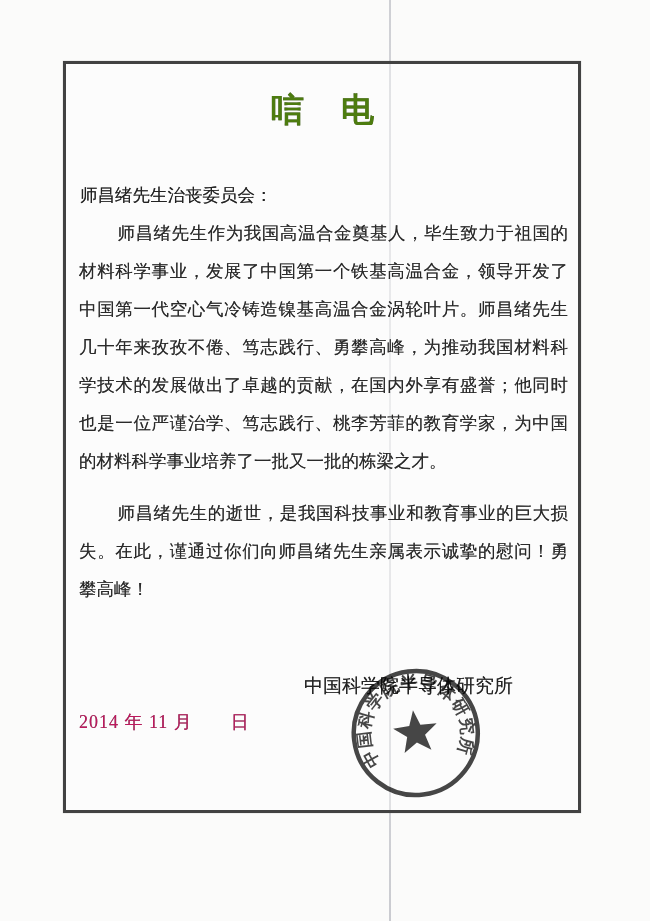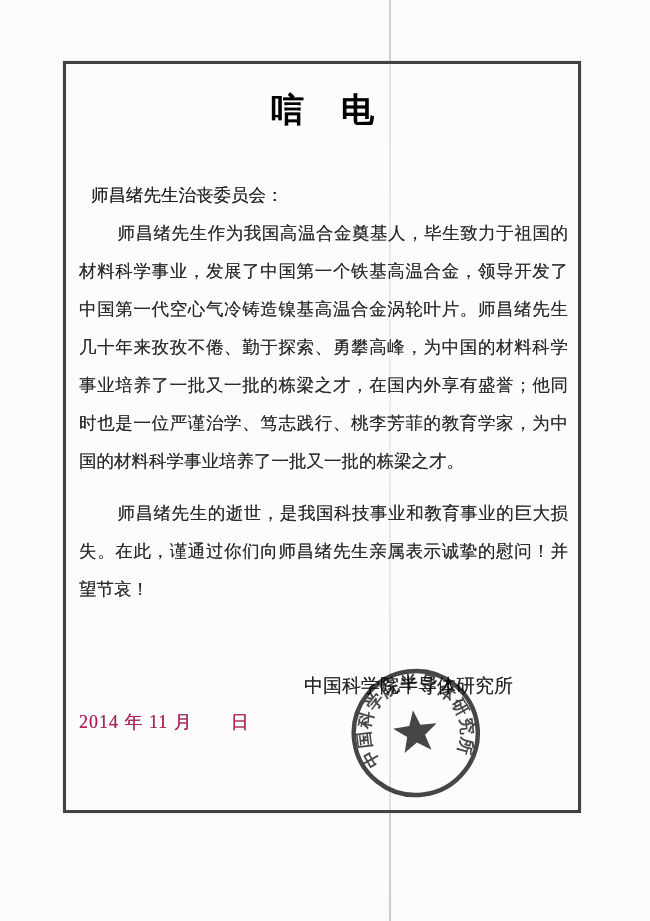--- a/index.html
+++ b/index.html
@@ -42,24 +42,24 @@
     padding: 0 10px 0 13px;
     text-shadow: 0 0 0.6px rgba(30,30,30,0.65);
   }
   .title {
     margin: 26px 0 0 0;
     text-align: center;
     font-size: 33px;
     line-height: 40px;
     font-weight: 700;
     letter-spacing: 2px;
-    color: #000000;
+    color: #4d7c0f;
   }
   .salutation {
-    margin: 46px 0 0 12px;
+    margin: 46px 0 0 1px;
     font-size: 17.5px;
     line-height: 38px;
     color: #222;
   }
   .para {
     margin: 0;
     font-size: 17.5px;
     line-height: 38px;
     text-align: justify;
     text-indent: 2.2em;
@@ -102,22 +102,22 @@
 </style>
 </head>
 <body>
 
 <div class="fold-line"></div>
 
 <div class="frame">
   <div class="content">
     <h1 class="title">唁　电</h1>
     <div class="salutation">师昌绪先生治丧委员会：</div>
-    <p class="para para-2">师昌绪先生作为我国高温合金奠基人，毕生致力于祖国的材料科学事业，发展了中国第一个铁基高温合金，领导开发了中国第一代空心气冷铸造镍基高温合金涡轮叶片。师昌绪先生几十年来孜孜不倦、勤于探索、勇攀高峰，为中国的材料科学事业培养了一批又一批的栋梁之才，在国内外享有盛誉；他同时也是一位严谨治学、笃志践行、桃李芳菲的教育学家，为中国的材料科学事业培养了一批又一批的栋梁之才。</p>
-    <p class="para para-3">师昌绪先生的逝世，是我国科技事业和教育事业的巨大损失。在此，谨通过你们向师昌绪先生亲属表示诚挚的慰问！并望节哀！</p>
+    <p class="para para-2">师昌绪先生作为我国高温合金奠基人，毕生致力于祖国的材料科学事业，发展了中国第一个铁基高温合金，领导开发了中国第一代空心气冷铸造镍基高温合金涡轮叶片。师昌绪先生几十年来孜孜不倦、笃志践行、勇攀高峰，为推动我国材料科学技术的发展做出了卓越的贡献，在国内外享有盛誉；他同时也是一位严谨治学、笃志践行、桃李芳菲的教育学家，为中国的材料科学事业培养了一批又一批的栋梁之才。</p>
+    <p class="para para-3">师昌绪先生的逝世，是我国科技事业和教育事业的巨大损失。在此，谨通过你们向师昌绪先生亲属表示诚挚的慰问！勇攀高峰！</p>
     <div class="signature">中国科学院半导体研究所</div>
     <div class="date">2014 年 11 月　　日</div>
   </div>
 </div>
 
 <svg class="seal" viewBox="0 0 160 160" xmlns="http://www.w3.org/2000/svg">
   <circle cx="80" cy="78" r="62" fill="none" stroke="#2d2d2d" stroke-width="4.5"></circle>
   <polygon fill="#2d2d2d" points="80,55 85.6,70.3 101.9,70.9 89,80.9 93.5,96.6 80,87.5 66.5,96.6 71,80.9 58.1,70.9 74.4,70.3"></polygon>
   <path id="seal-arc" d="M 42.3 104.4 A 46 46 0 1 1 117.7 104.4" fill="none"></path>
   <text font-size="17" letter-spacing="1">

